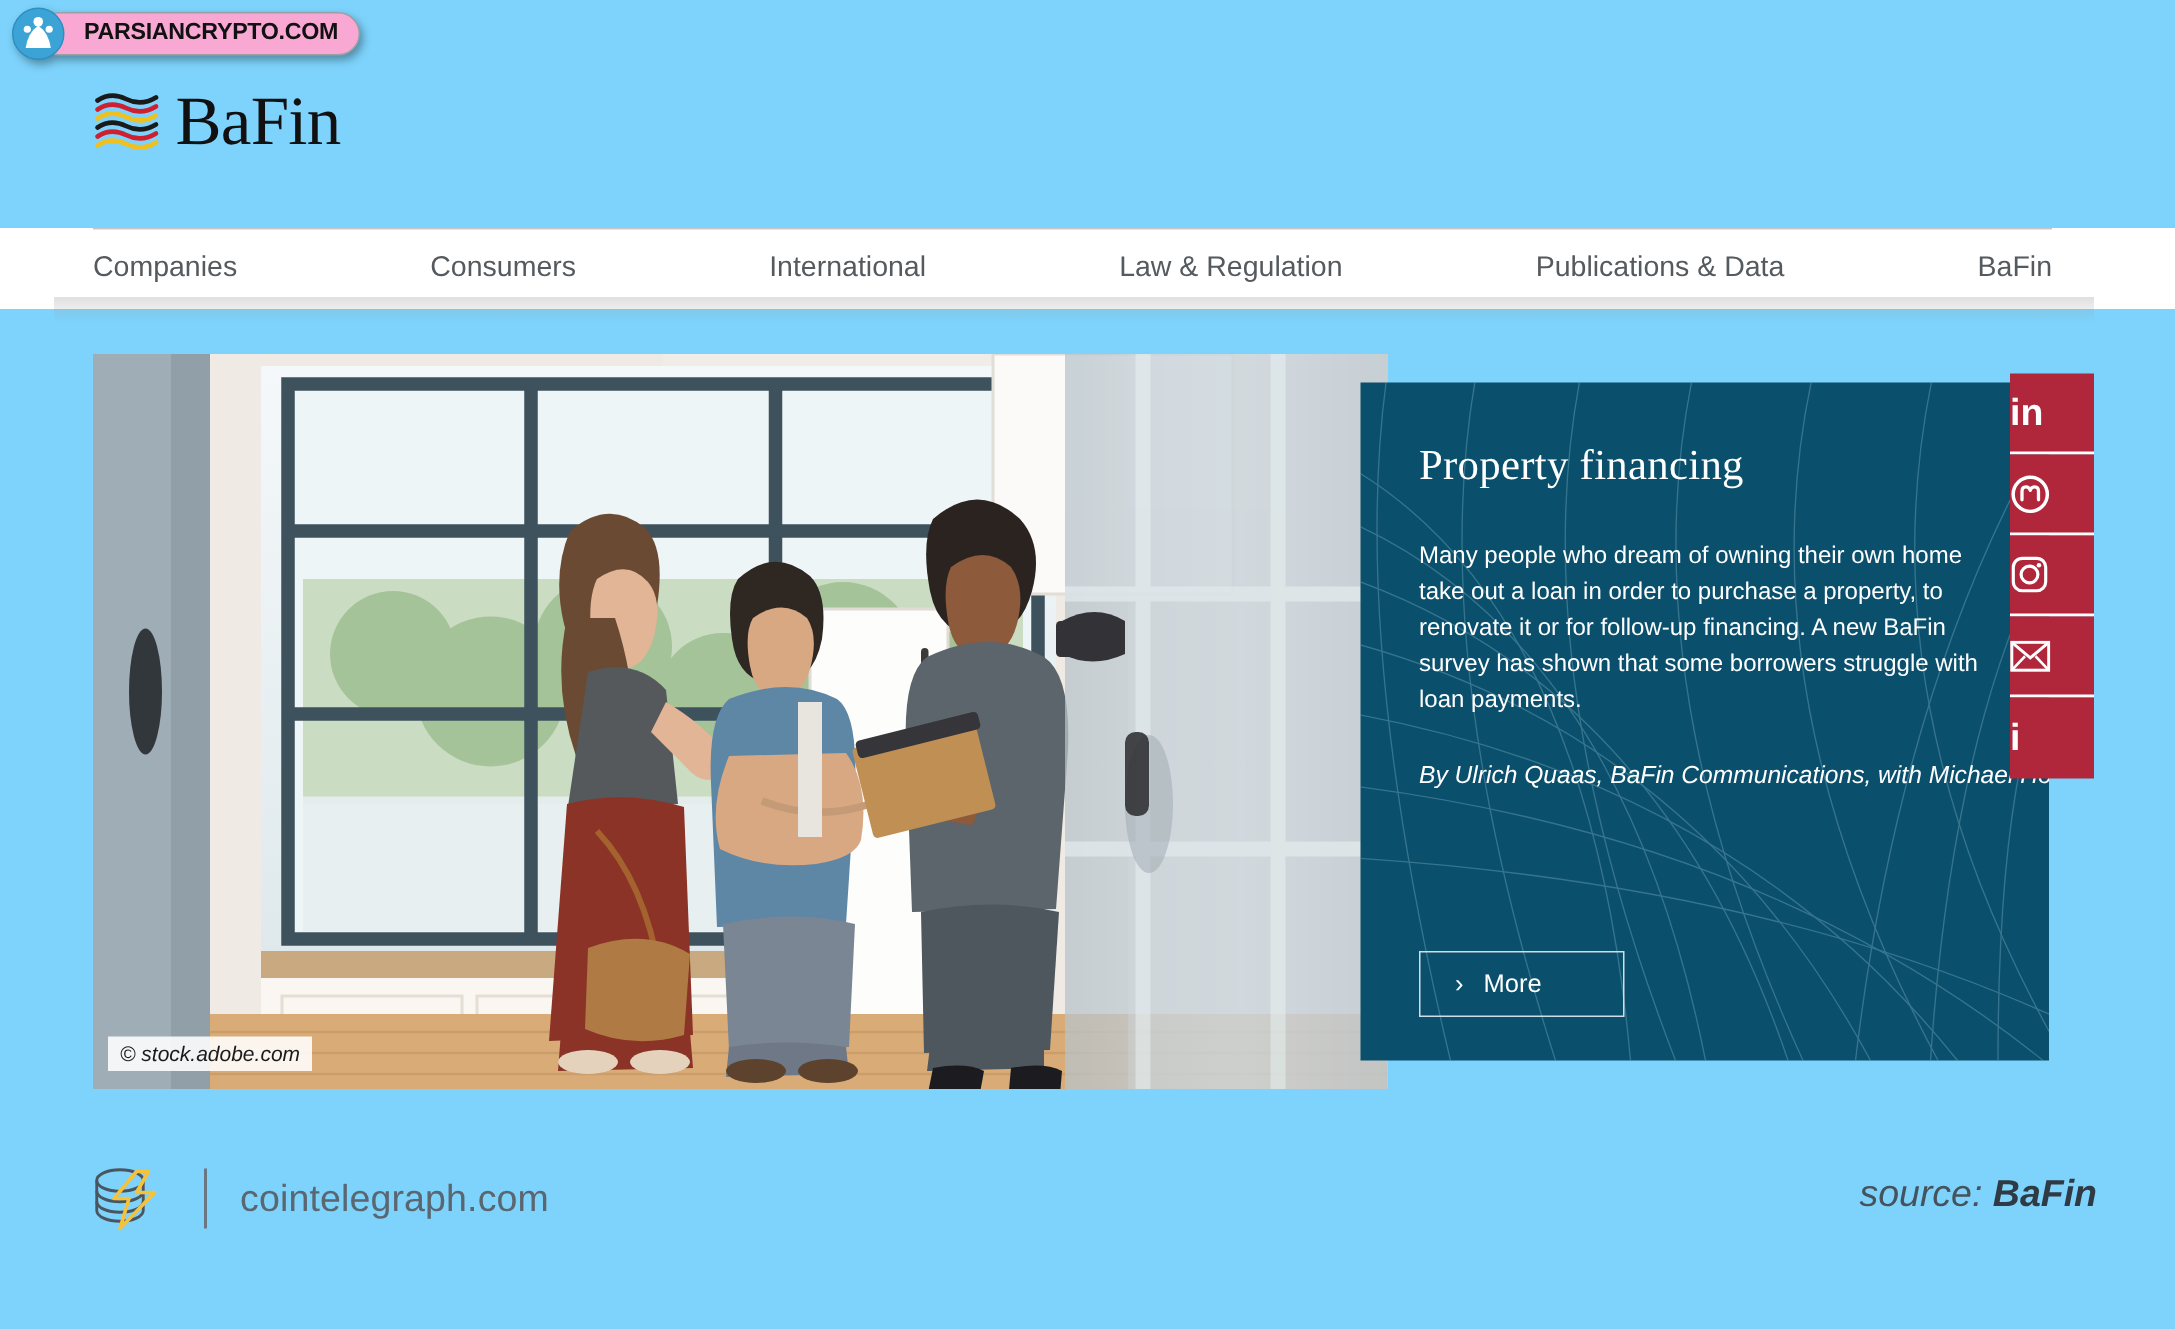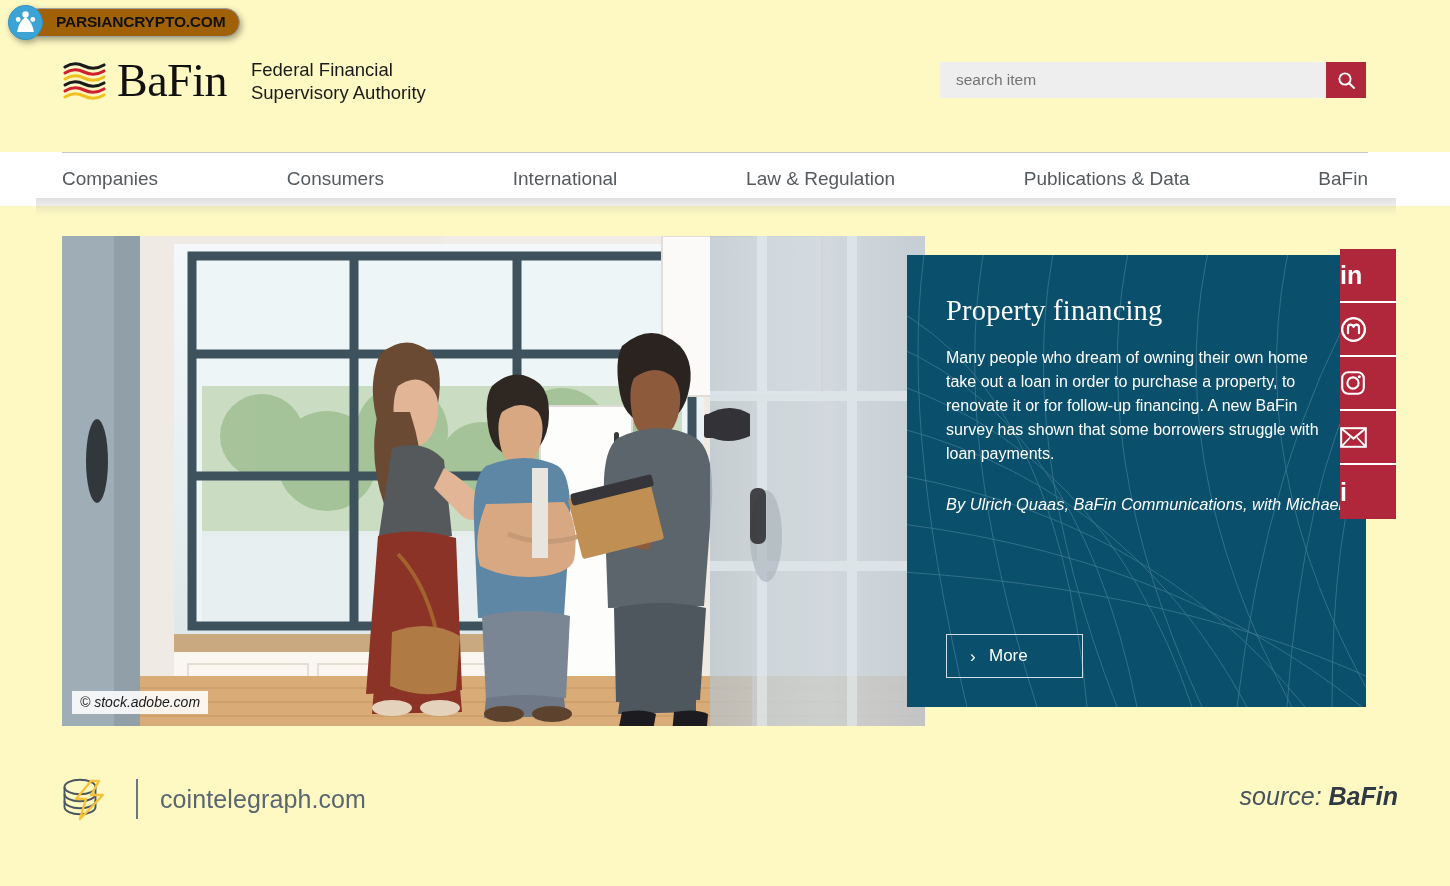--- a/index.html
+++ b/index.html
@@ -20,21 +20,21 @@
     position: absolute;
     left: 8px;
     top: 6px;
     height: 32px;
     display: flex;
     align-items: center;
     z-index: 50;
     filter: drop-shadow(2px 3px 3px rgba(0,0,0,0.35));
   }
   #wm-pill {
-    background: #a16207;
+    background: #f9a8d4;
     border: 1.5px solid #9aa0a6;
     border-radius: 16px;
     height: 27px;
     display: flex;
     align-items: center;
     padding: 0 14px 0 30px;
     margin-left: -18px;
   }
   #wm-text {
     font-family: "Liberation Sans", sans-serif;
@@ -55,21 +55,21 @@
     border: 1px solid #2d8fbf;
     overflow: hidden;
   }
 
   
   #page {
     position: absolute;
     left: 0; top: 0;
     width: 1450px;
     height: 886px;
-    background: #fef9c3;
+    background: #7dd3fc;
   }
 
   
   #header {
     position: absolute;
     left: 0;
     top: 44px;
     width: 1450px;
     height: 100px;
   }
@@ -221,21 +221,21 @@
   }
   #panel-body {
     position: relative;
     z-index: 2;
     padding: 40px 30px 0 39px;
   }
   #panel-title {
     font-family: "Liberation Serif", serif;
     font-size: 28.5px;
     color: #ffffff;
-    margin: 0 0 19px 0;
+    margin: 0 0 32px 0;
     font-weight: normal;
     letter-spacing: 0.2px;
   }
   #panel-text {
     font-size: 16px;
     line-height: 1.50;
     color: #ffffff;
     margin: 0;
     font-family: "Liberation Sans", sans-serif;
   }
@@ -356,35 +356,22 @@
         <g fill="none" stroke-width="3.1" stroke-linecap="round">
           <path d="M3 7 Q12 1 22 6 T42 5" stroke="#1a1a1a"></path>
           <path d="M3 13 Q12 7 22 12 T42 11" stroke="#cf2030"></path>
           <path d="M3 19 Q12 13 22 18 T42 17" stroke="#f0c020"></path>
           <path d="M3 25 Q12 19 22 24 T42 23" stroke="#1a1a1a"></path>
           <path d="M3 31 Q12 25 22 30 T42 29" stroke="#cf2030"></path>
           <path d="M3 37 Q12 31 22 36 T42 35" stroke="#f0c020"></path>
         </g>
       </svg>
       <div id="bafin-word">BaFin</div>
-      <div id="org-name">
-        <span>Federal Financial</span>
-        <span>Supervisory Authority</span>
-      </div>
     </div>
 
-    <div id="search-wrap">
-      <input id="search-input" type="text" placeholder="search item" style="">
-      <button id="search-btn">
-        <svg width="19" height="19" viewBox="0 0 19 19">
-          <circle cx="8" cy="8" r="5.6" fill="none" stroke="#ffffff" stroke-width="1.9"></circle>
-          <line x1="12.2" y1="12.2" x2="17" y2="17" stroke="#ffffff" stroke-width="2.1" stroke-linecap="round"></line>
-        </svg>
-      </button>
-    </div>
   </div>
 
   <div id="navbar">
     <div id="nav-rule"></div>
     <div id="nav-items">
       <div class="nav-item">Companies</div>
       <div class="nav-sp"></div>
       <div class="nav-item">Consumers</div>
       <div class="nav-sp"></div>
       <div class="nav-item">International</div>

